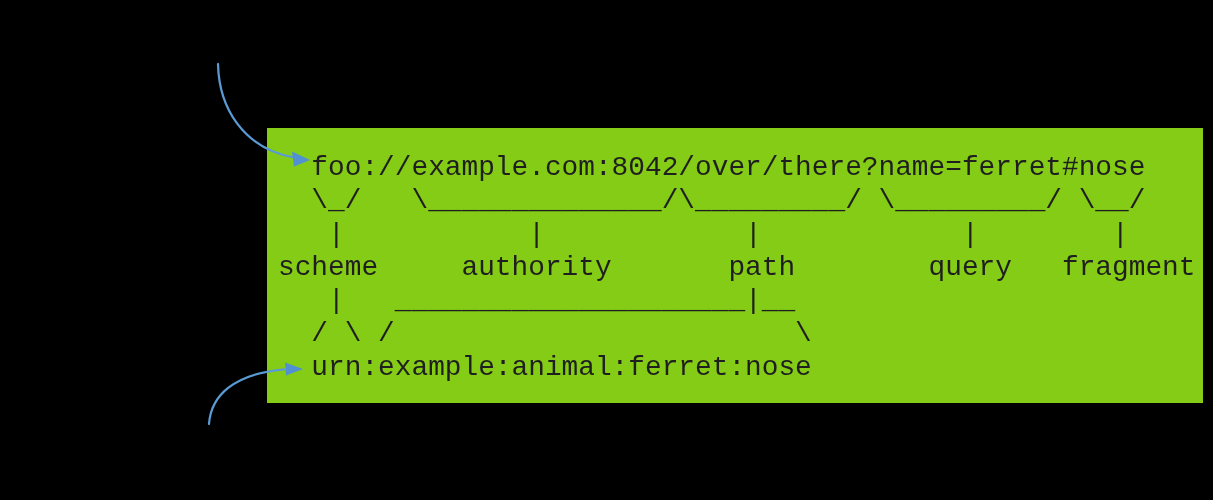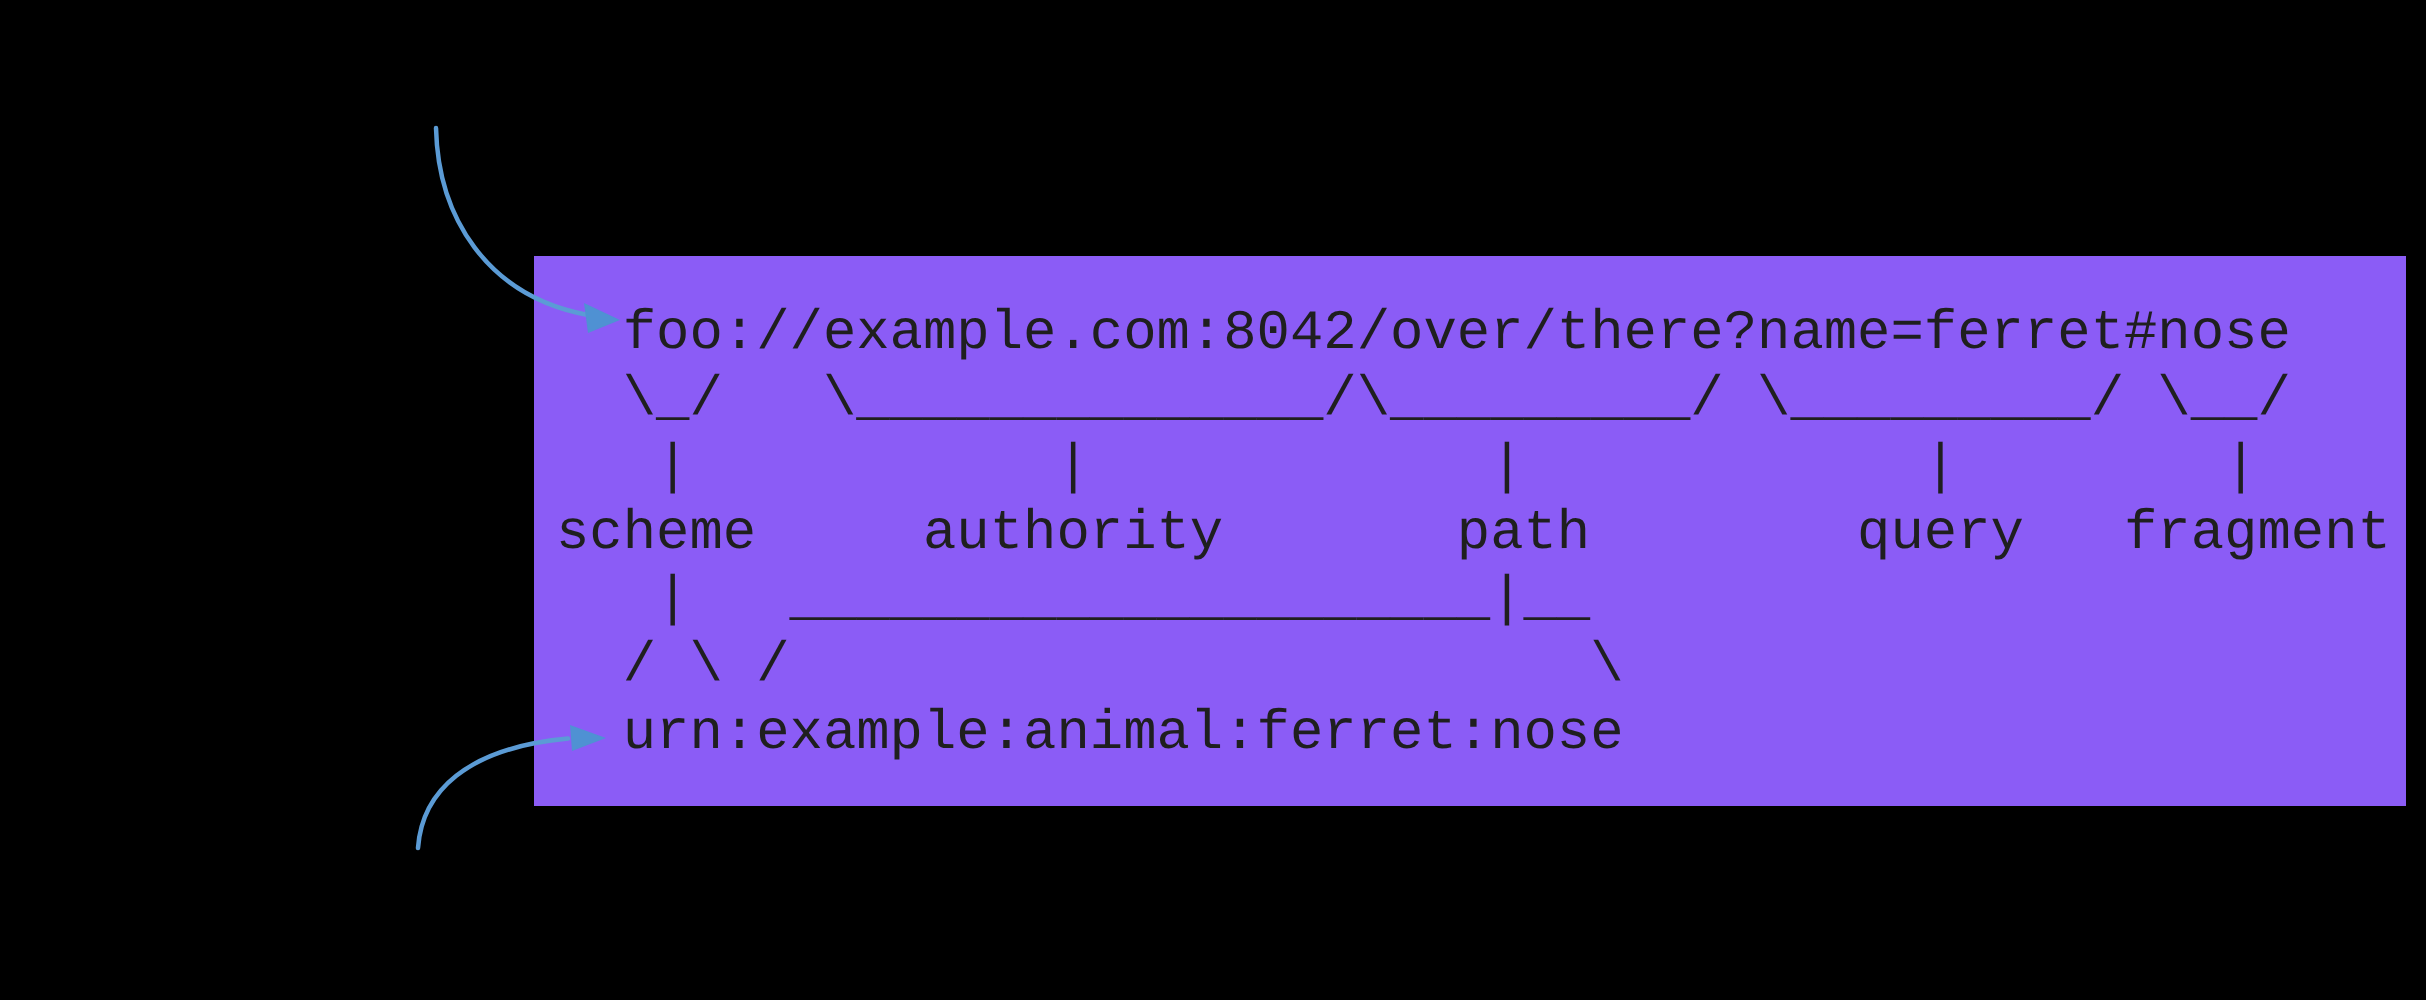--- a/index.html
+++ b/index.html
@@ -14,21 +14,21 @@
     background: #000000;
     overflow: hidden;
     font-family: "Liberation Sans", sans-serif;
   }
   .panel {
     position: absolute;
     left: 267px;
     top: 128px;
     width: 936px;
     height: 275px;
-    background: #8b5cf6;
+    background: #84cc16;
   }
   .ascii {
     position: absolute;
     left: 11px;   
     top: 23px;    
     margin: 0;
     font-family: "Liberation Mono", monospace;
     font-size: 27.8px;
     line-height: 33.3px;
     color: #1f1f1f;

